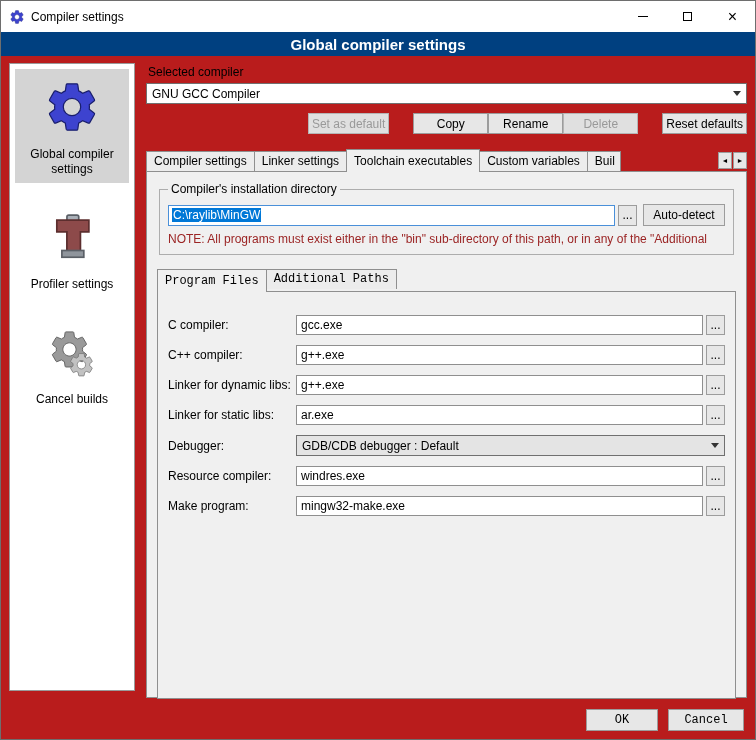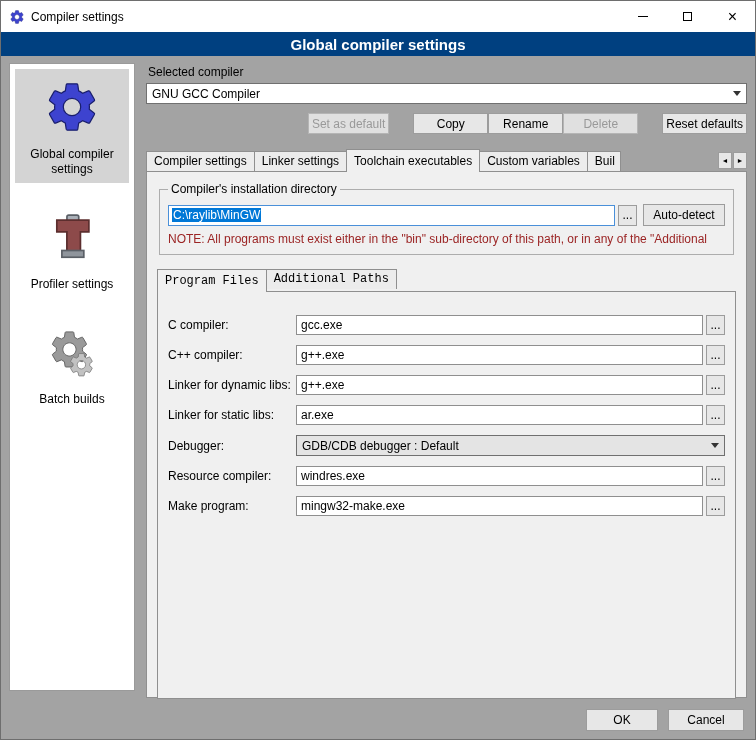--- a/index.html
+++ b/index.html
@@ -1,18 +1,18 @@
 <!DOCTYPE html>
 <html><head>
 <meta charset="utf-8">
 <style>
   * { box-sizing: border-box; margin: 0; padding: 0; }
   html,body { width:756px; height:740px; }
   body { font-family:"Liberation Sans","DejaVu Sans",sans-serif; font-size:12px; color:#000; }
-  .window { position:relative; width:756px; height:740px; background:#a3a3a3; border:1px solid #6e6e6e; overflow:hidden; }
+  .window { position:relative; width:756px; height:740px; background:#b91c1c; border:1px solid #6e6e6e; overflow:hidden; }
 
   
   .titlebar { height:31px; background:#ffffff; display:flex; align-items:center; }
   .app-icon { width:16px; height:16px; margin:0 6px 0 8px; display:inline-flex; }
   .title-text { font-size:12px; flex:1; }
   .controls { display:flex; height:31px; }
   .ctrl { width:45px; height:31px; display:flex; align-items:center; justify-content:center; cursor:default; }
   .glyph-min { width:10px; height:0; border-top:1px solid #000; display:block; }
   .glyph-max { width:9px; height:9px; border:1px solid #000; display:block; }
   .glyph-close { font-size:16px; line-height:1; }
@@ -69,21 +69,21 @@
   .subtabbar { display:flex; align-items:flex-start; margin-top:14px; position:relative; z-index:2;font-family:Liberation Mono, monospace; }
   .subpanel { border:1px solid #8f8f8f; background:#f0f0f0; padding:23px 10px 10px; height:408px; }
 
   .row { display:flex; align-items:center; margin-bottom:10px; }
   .row-label { width:128px; }
   .row-input { flex:1; height:20px; border:1px solid #8f8f8f; background:#fff; padding:0 4px; font:12px "Liberation Sans","DejaVu Sans",sans-serif; }
   .row .browse-btn { height:20px; }
   .row .combo { flex:1; height:21px; }
 
   
-  .footer { position:absolute; right:11px; bottom:8px; display:flex; gap:10px; }
+  .footer { position:absolute; right:11px; bottom:8px; display:flex; gap:10px;font-family:Liberation Mono, monospace; }
   .footer .btn { height:22px; min-width:72px; }
   .footer .btn-cancel { min-width:76px; }
 </style>
 </head>
 <body>
 
 <div class="window">
 
   <div class="titlebar">
     <span class="app-icon">
@@ -134,21 +134,21 @@
 
       <div class="side-item">
         <span class="side-icon">
           <svg width="56" height="56" viewBox="0 0 32 32">
             <g transform="translate(2,2) scale(0.95)">
               <path fill-rule="evenodd" fill="#9a9a9a" stroke="#5e5e5e" stroke-width="0.5" transform="scale(1.1)" d="M19.14,12.94c0.04-0.3,0.06-0.61,0.06-0.94c0-0.32-0.02-0.64-0.07-0.94l2.03-1.58c0.18-0.14,0.23-0.41,0.12-0.61l-1.92-3.32c-0.12-0.22-0.37-0.29-0.59-0.22l-2.39,0.96c-0.5-0.38-1.03-0.7-1.62-0.94L14.4,2.81c-0.04-0.24-0.24-0.41-0.48-0.41h-3.84c-0.24,0-0.43,0.17-0.47,0.41L9.25,5.35C8.66,5.59,8.12,5.92,7.63,6.29L5.24,5.33c-0.22-0.08-0.47,0-0.59,0.22L2.74,8.87C2.62,9.08,2.66,9.34,2.86,9.48l2.03,1.58C4.84,11.36,4.8,11.69,4.8,12s0.02,0.64,0.07,0.94l-2.03,1.58c-0.18,0.14-0.23,0.41-0.12,0.61l1.92,3.32c0.12,0.22,0.37,0.29,0.59,0.22l2.39-0.96c0.5,0.38,1.03,0.7,1.62,0.94l0.36,2.54c0.05,0.24,0.24,0.41,0.48,0.41h3.84c0.24,0,0.44-0.17,0.47-0.41l0.36-2.54c0.59-0.24,1.13-0.56,1.62-0.94l2.39,0.96c0.22,0.08,0.47,0,0.59-0.22l1.92-3.32c0.12-0.22,0.07-0.47-0.12-0.61L19.14,12.94z M12,15.6c-1.98,0-3.6-1.62-3.6-3.6s1.62-3.6,3.6-3.6s3.6,1.62,3.6,3.6S13.98,15.6,12,15.6z"></path>
               <path fill-rule="evenodd" fill="#c2c2c2" stroke="#6e6e6e" stroke-width="0.6" transform="translate(12,14) scale(0.7)" d="M19.14,12.94c0.04-0.3,0.06-0.61,0.06-0.94c0-0.32-0.02-0.64-0.07-0.94l2.03-1.58c0.18-0.14,0.23-0.41,0.12-0.61l-1.92-3.32c-0.12-0.22-0.37-0.29-0.59-0.22l-2.39,0.96c-0.5-0.38-1.03-0.7-1.62-0.94L14.4,2.81c-0.04-0.24-0.24-0.41-0.48-0.41h-3.84c-0.24,0-0.43,0.17-0.47,0.41L9.25,5.35C8.66,5.59,8.12,5.92,7.63,6.29L5.24,5.33c-0.22-0.08-0.47,0-0.59,0.22L2.74,8.87C2.62,9.08,2.66,9.34,2.86,9.48l2.03,1.58C4.84,11.36,4.8,11.69,4.8,12s0.02,0.64,0.07,0.94l-2.03,1.58c-0.18,0.14-0.23,0.41-0.12,0.61l1.92,3.32c0.12,0.22,0.37,0.29,0.59,0.22l2.39-0.96c0.5,0.38,1.03,0.7,1.62,0.94l0.36,2.54c0.05,0.24,0.24,0.41,0.48,0.41h3.84c0.24,0,0.44-0.17,0.47-0.41l0.36-2.54c0.59-0.24,1.13-0.56,1.62-0.94l2.39,0.96c0.22,0.08,0.47,0,0.59-0.22l1.92-3.32c0.12-0.22,0.07-0.47-0.12-0.61L19.14,12.94z M12,15.6c-1.98,0-3.6-1.62-3.6-3.6s1.62-3.6,3.6-3.6s3.6,1.62,3.6,3.6S13.98,15.6,12,15.6z"></path>
             </g>
           </svg>
         </span>
-        <span class="side-label">Batch builds</span>
+        <span class="side-label">Cancel builds</span>
       </div>
     </div>
 
     <div class="main">
 
       <div class="sec-label">Selected compiler</div>
 
       <div class="combo">
         <span class="combo-text">GNU GCC Compiler</span>
         <span class="combo-arrow">

